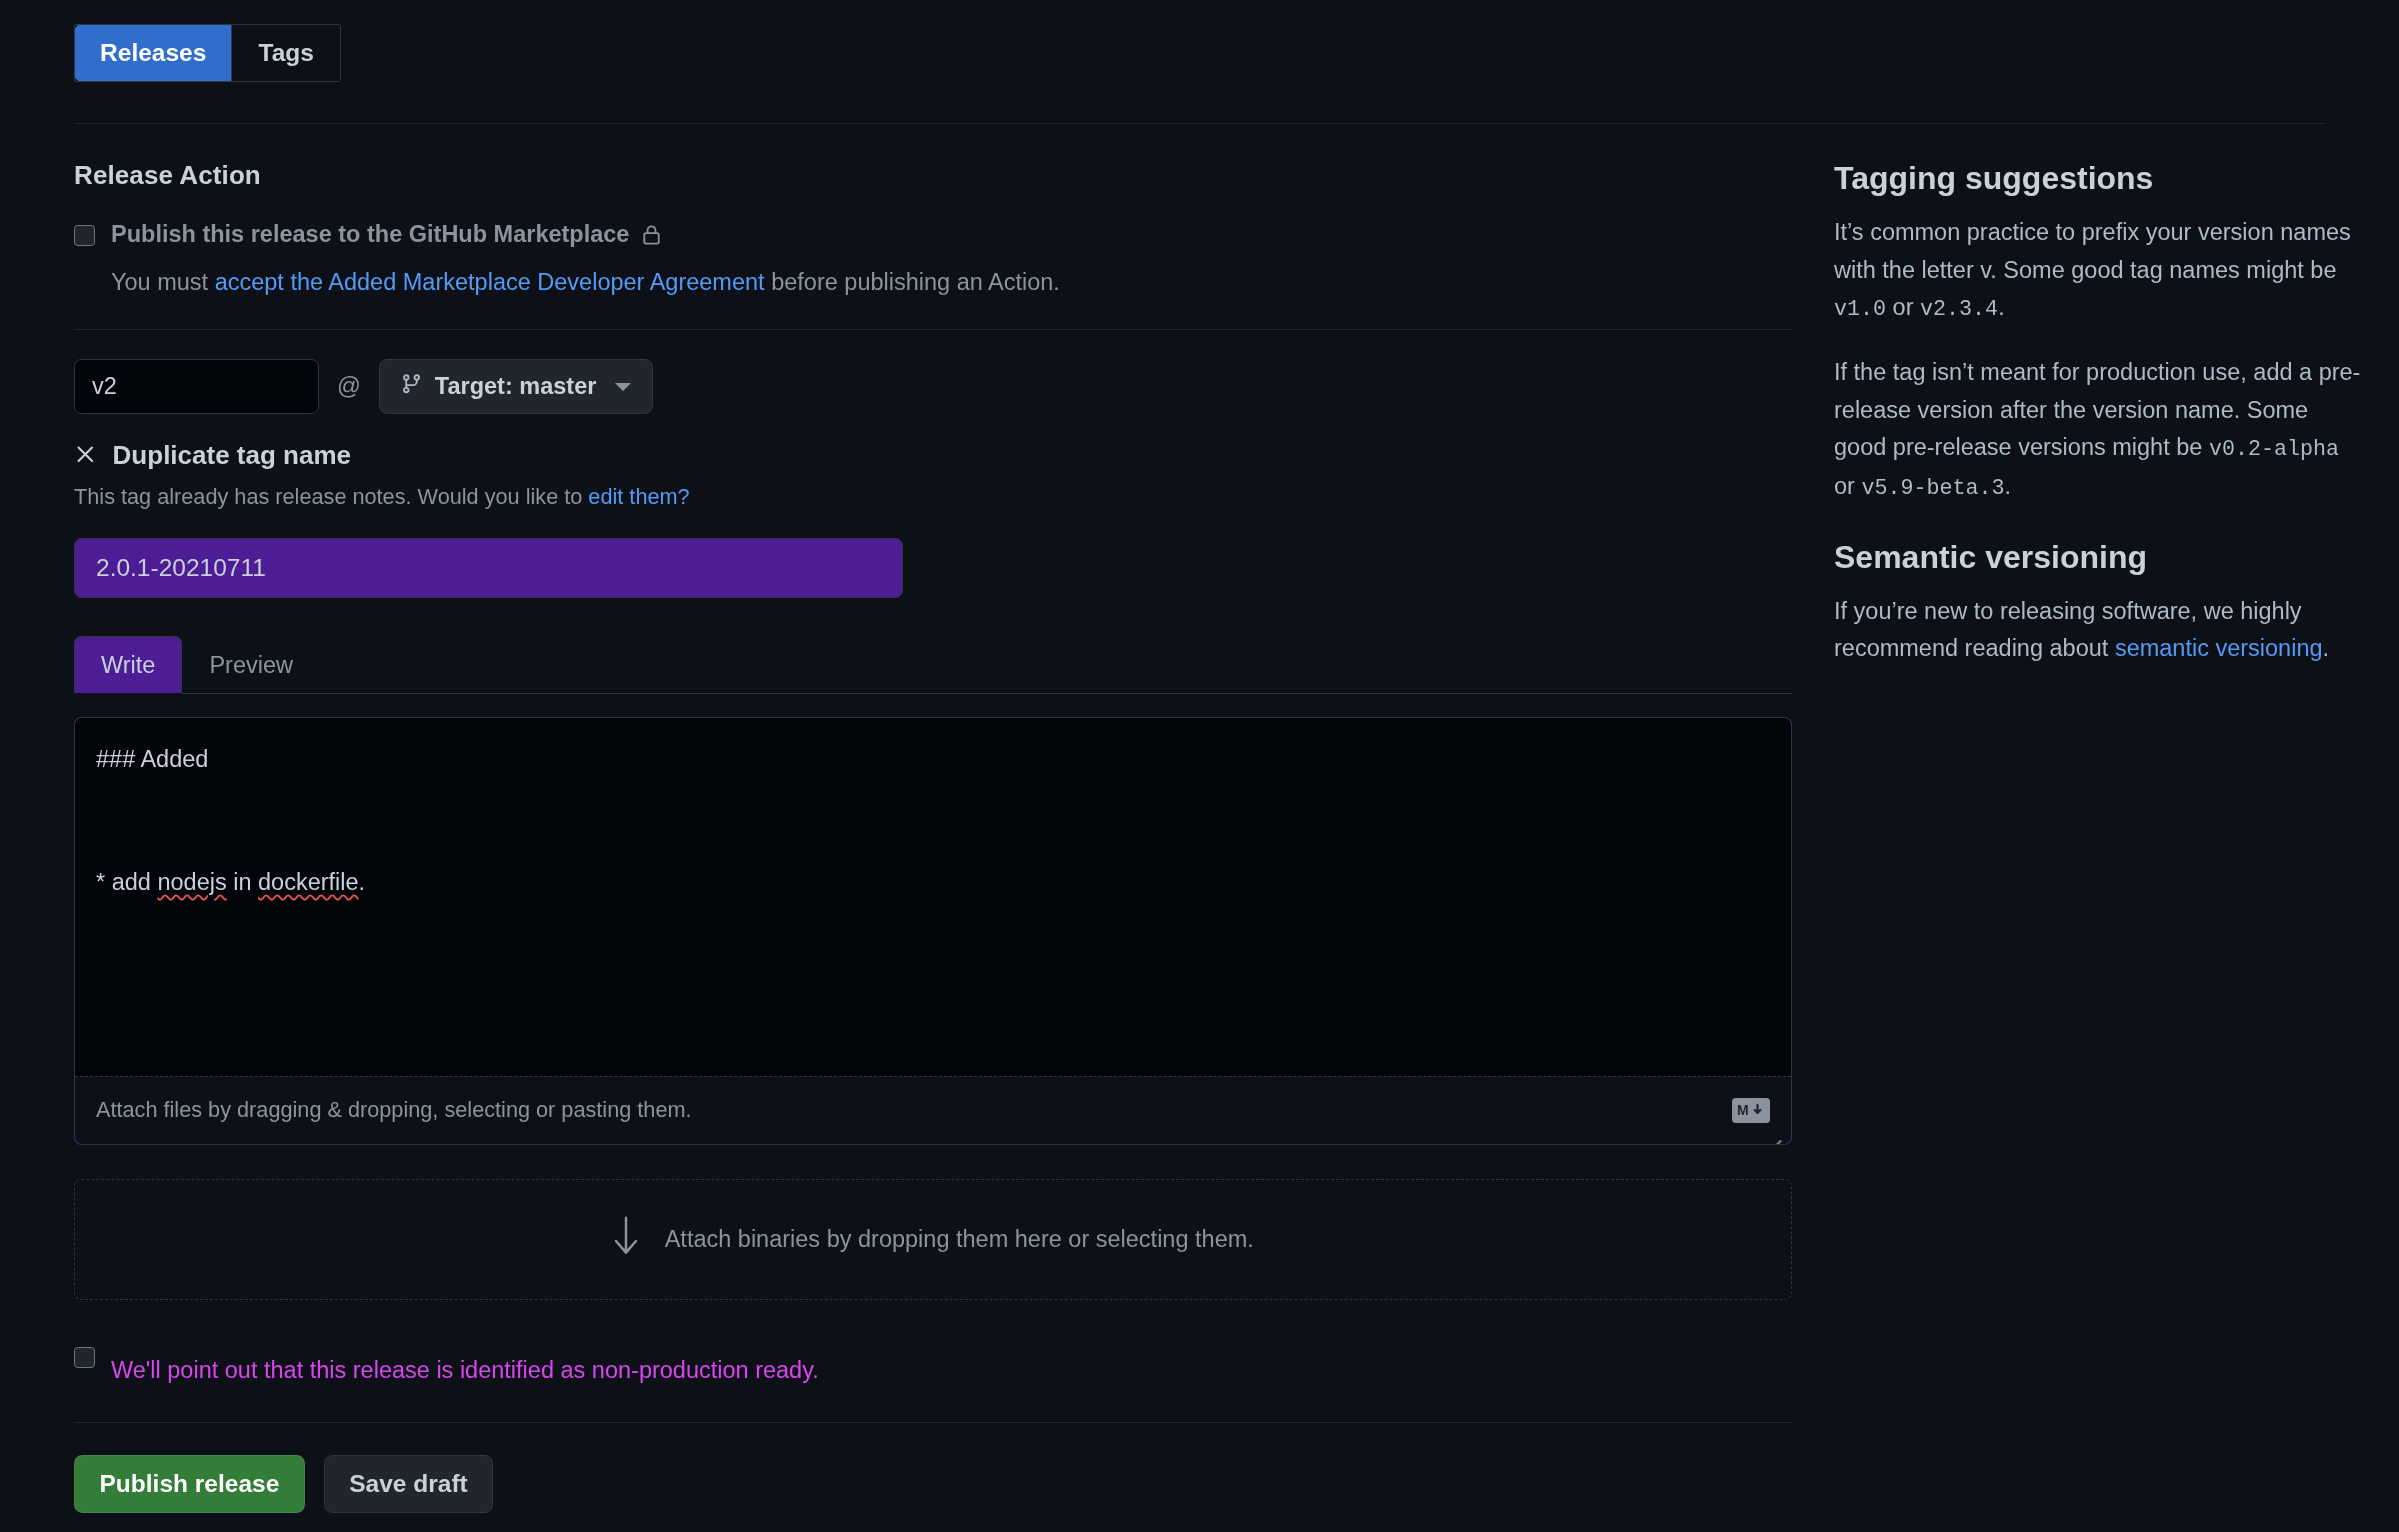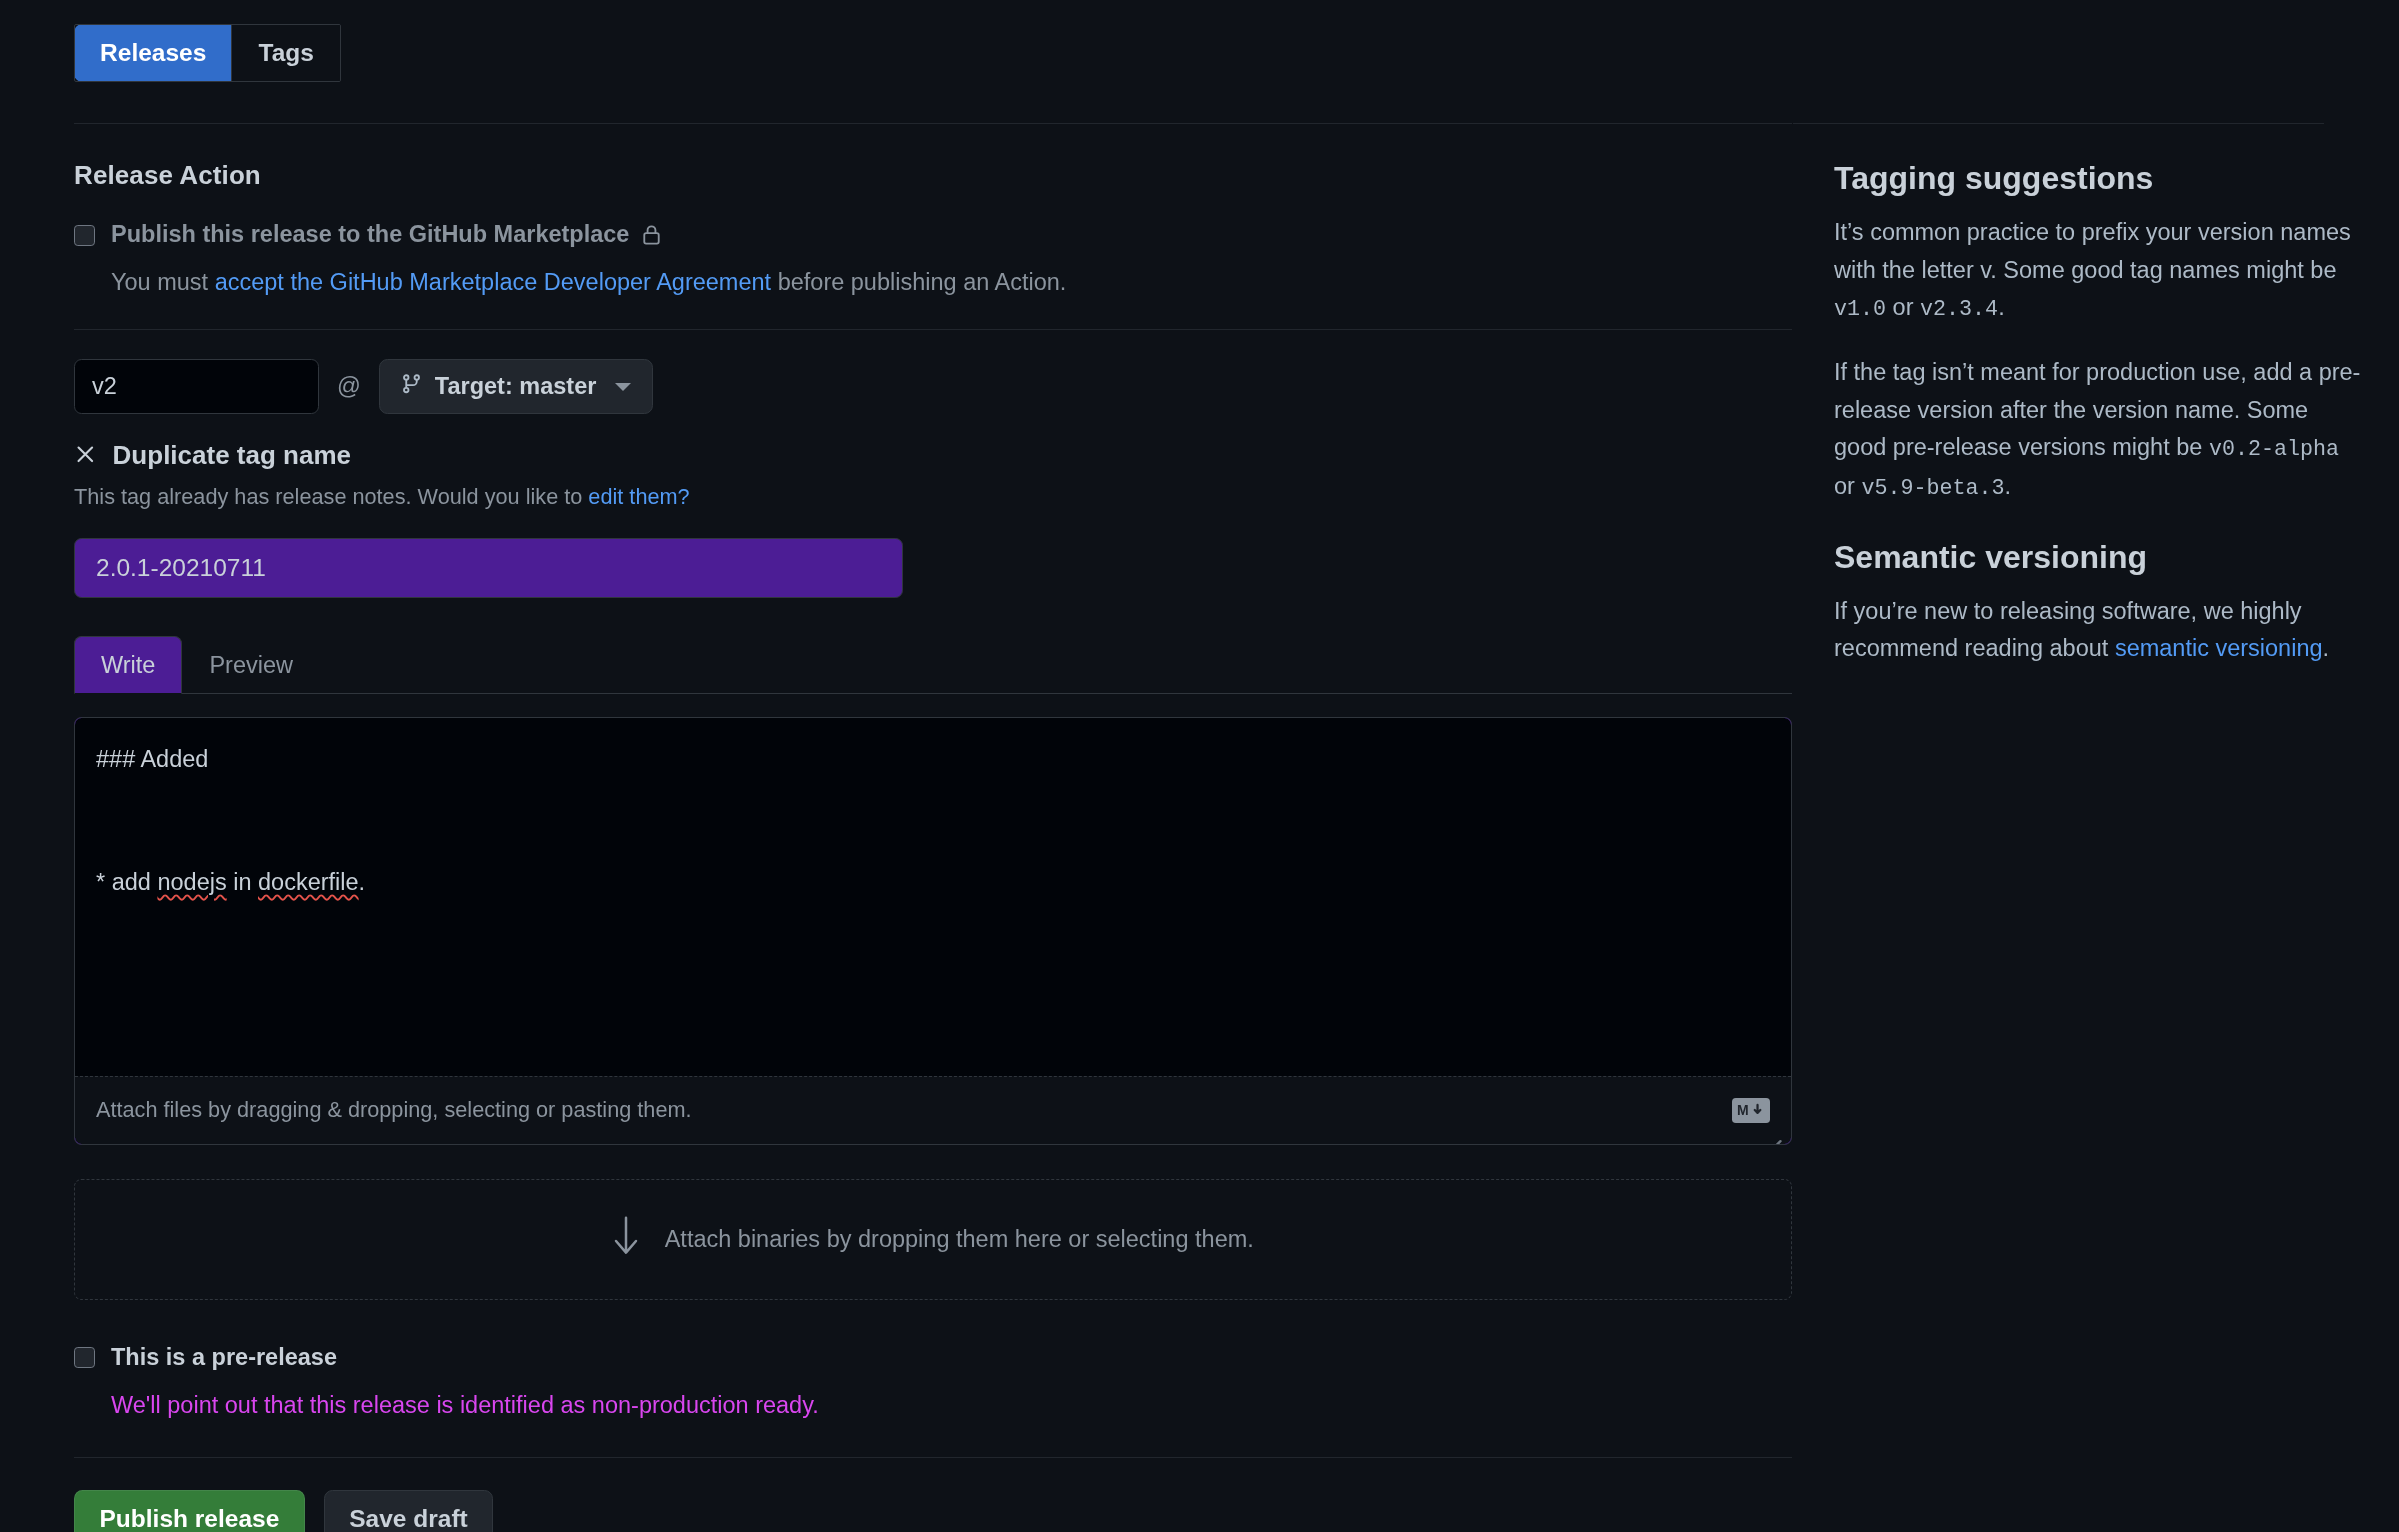--- a/index.html
+++ b/index.html
@@ -397,21 +397,21 @@
         <div class="mkt-label">
           <span>Publish this release to the GitHub Marketplace</span>
           <span class="lock-icon">
             <svg width="21" height="23.5" viewBox="0 0 16 16" fill="none" aria-hidden="true">
               <rect x="2.5" y="6.8" width="11" height="8" rx="1.4" stroke="#8b949e" stroke-width="1.4"></rect>
               <path d="M5 6.8V4.6a3 3 0 0 1 6 0v2.2" stroke="#8b949e" stroke-width="1.4" fill="none"></path>
             </svg>
           </span>
         </div>
         <div class="mkt-sub">
-          <span>You must </span><a class="link">accept the GitHub Marketplace Developer Agreement</a><span> before publishing an Action.</span>
+          <span>You must </span><a class="link">accept the Added Marketplace Developer Agreement</a><span> before publishing an Action.</span>
         </div>
       </div>
     </div>
 
     <div class="hr-mkt"></div>
 
     <div class="tag-row">
       <input class="tag-input" value="v2" style="">
       <span class="at-sign">@</span>
       <div class="target-btn">
@@ -480,21 +480,20 @@
         <svg width="28" height="40" viewBox="0 0 16 24" aria-hidden="true">
           <path d="M8 1 L8 21 M2 15 L8 22 L14 15" stroke="#8b949e" stroke-width="1.5" fill="none" stroke-linecap="round" stroke-linejoin="round"></path>
         </svg>
       </span>
       <span>Attach binaries by dropping them here or selecting them.</span>
     </div>
 
     <div class="pre-row">
       <div class="cbx"></div>
       <div>
-        <div class="pre-label">This is a pre-release</div>
         <div class="pre-sub">We'll point out that this release is identified as non-production ready.</div>
       </div>
     </div>
 
     <div class="hr-pre"></div>
 
     <div class="actions">
       <button class="btn-publish">Publish release</button>
       <button class="btn-draft">Save draft</button>
     </div>

